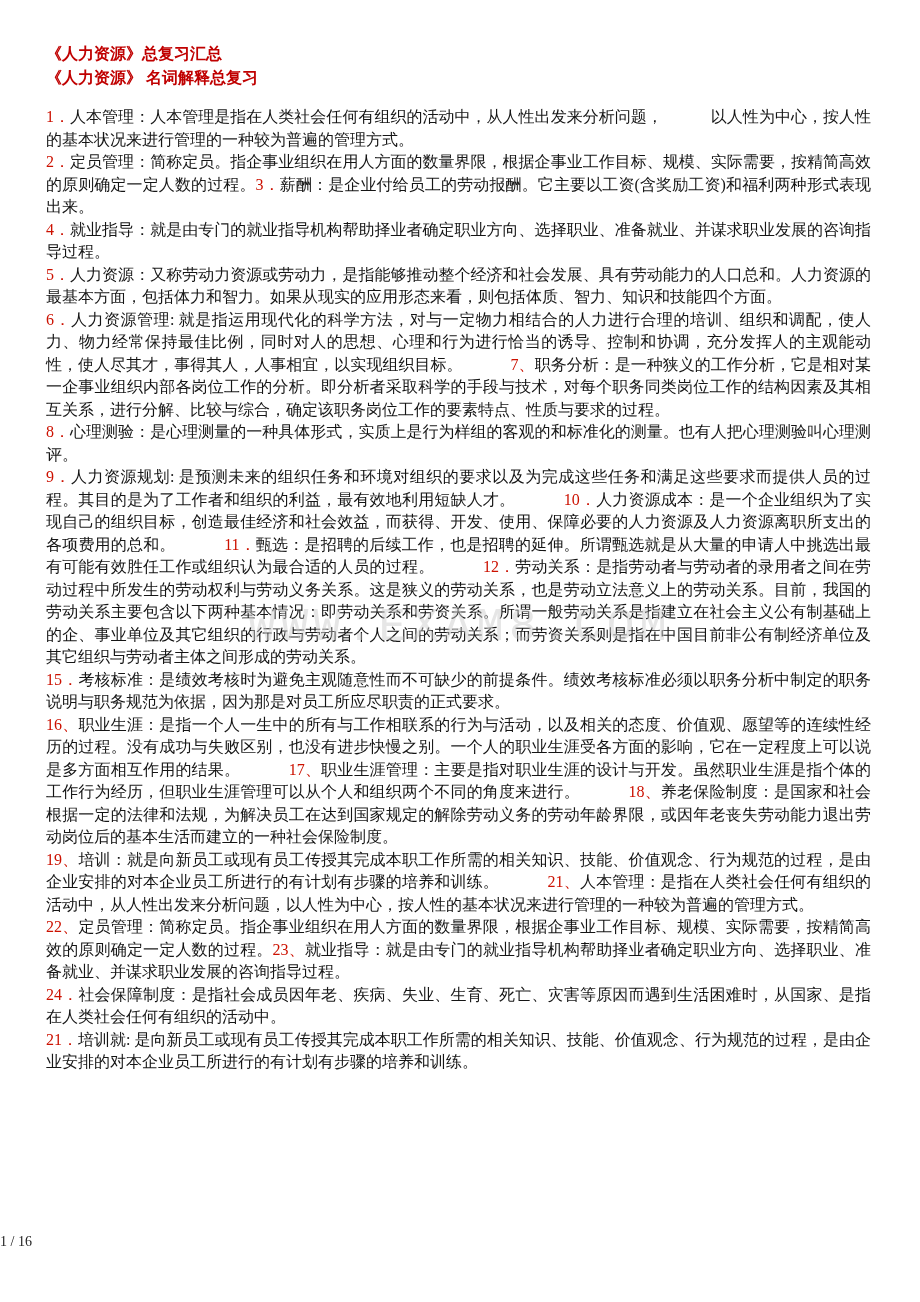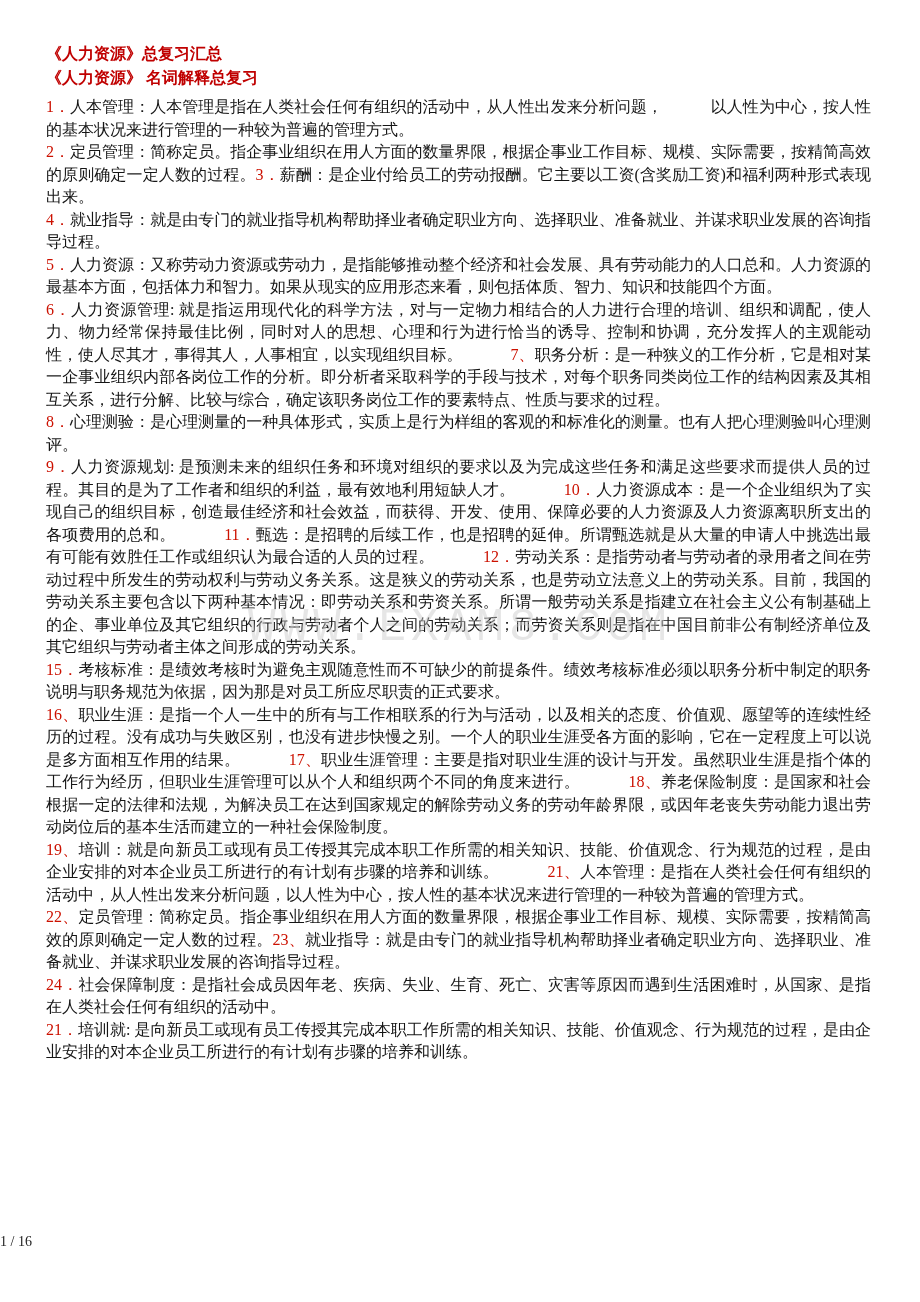--- a/index.html
+++ b/index.html
@@ -19,21 +19,21 @@
     height: 100%;
     padding: 42px 49px 0 46px;
   }
   .doc-title {
     font-size: 16px;
     font-weight: bold;
     line-height: 24px;
     color: var(--title-color, #c00000);
   }
   .content {
-    margin-top: 6px;
+    margin-top: 16px;
     font-size: 16px;
     line-height: 22.5px;
     text-align: justify;
   }
   .para {
     margin: 0;
     white-space: pre-wrap;
   }
   .num { color: var(--number-color, #cc1100); }
   .txt { color: #151515; }

